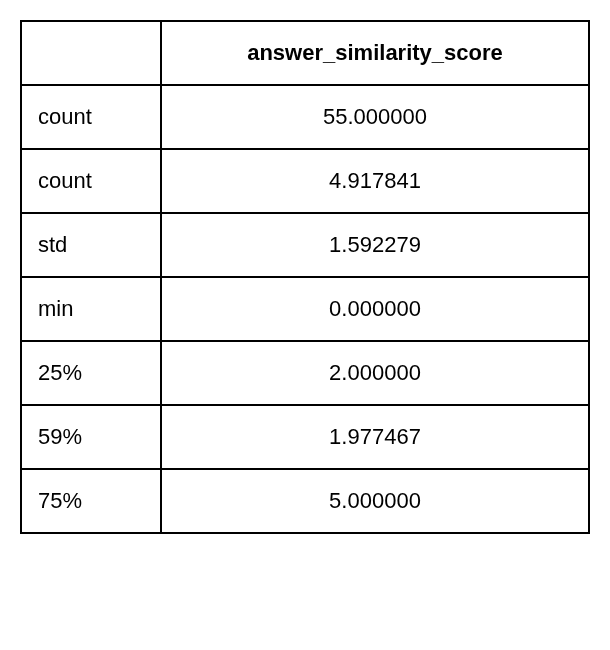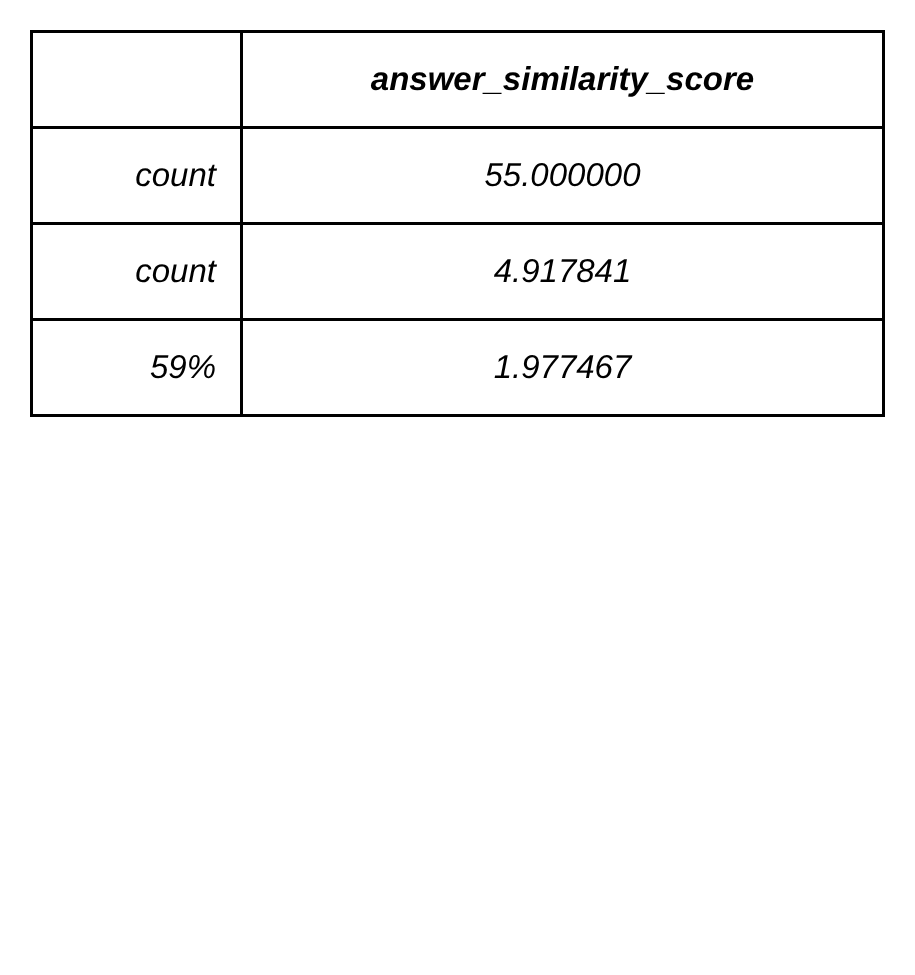--- a/index.html
+++ b/index.html
@@ -1,19 +1,18 @@
 <!DOCTYPE html>
 <html><head>
   <meta charset="utf-8">
   <style>
     * {
       box-sizing: border-box;
       margin: 0;
       padding: 0;
-      font-style: italic;
     }
     body {
       font-family: Arial, Helvetica, sans-serif;
       background: #ffffff;
       padding: 20px;
       width: 610px;
       height: 650px;
     }
     table {
       border-collapse: collapse;
@@ -27,21 +26,21 @@
     }
     th.corner {
       background: #ffffff;
     }
     th.column-header {
       text-align: center;
       font-weight: bold;
       background: #ffffff;
     }
     td.row-label {
-      text-align: right;
+      text-align: left;
       font-weight: normal;
       width: 140px;
     }
     td.value-cell {
       text-align: center;
       font-weight: normal;
     }
   </style>
 </head>
 <body>
@@ -56,17 +55,33 @@
   <tbody>
     <tr>
       <td class="row-label">count</td>
       <td class="value-cell">55.000000</td>
     </tr>
     <tr>
       <td class="row-label">count</td>
       <td class="value-cell">4.917841</td>
     </tr>
     <tr>
+      <td class="row-label">std</td>
+      <td class="value-cell">1.592279</td>
+    </tr>
+    <tr>
+      <td class="row-label">min</td>
+      <td class="value-cell">0.000000</td>
+    </tr>
+    <tr>
+      <td class="row-label">25%</td>
+      <td class="value-cell">2.000000</td>
+    </tr>
+    <tr>
       <td class="row-label">59%</td>
       <td class="value-cell">1.977467</td>
+    </tr>
+    <tr>
+      <td class="row-label">75%</td>
+      <td class="value-cell">5.000000</td>
     </tr>
   </tbody>
 </table>
 
 </body></html>

